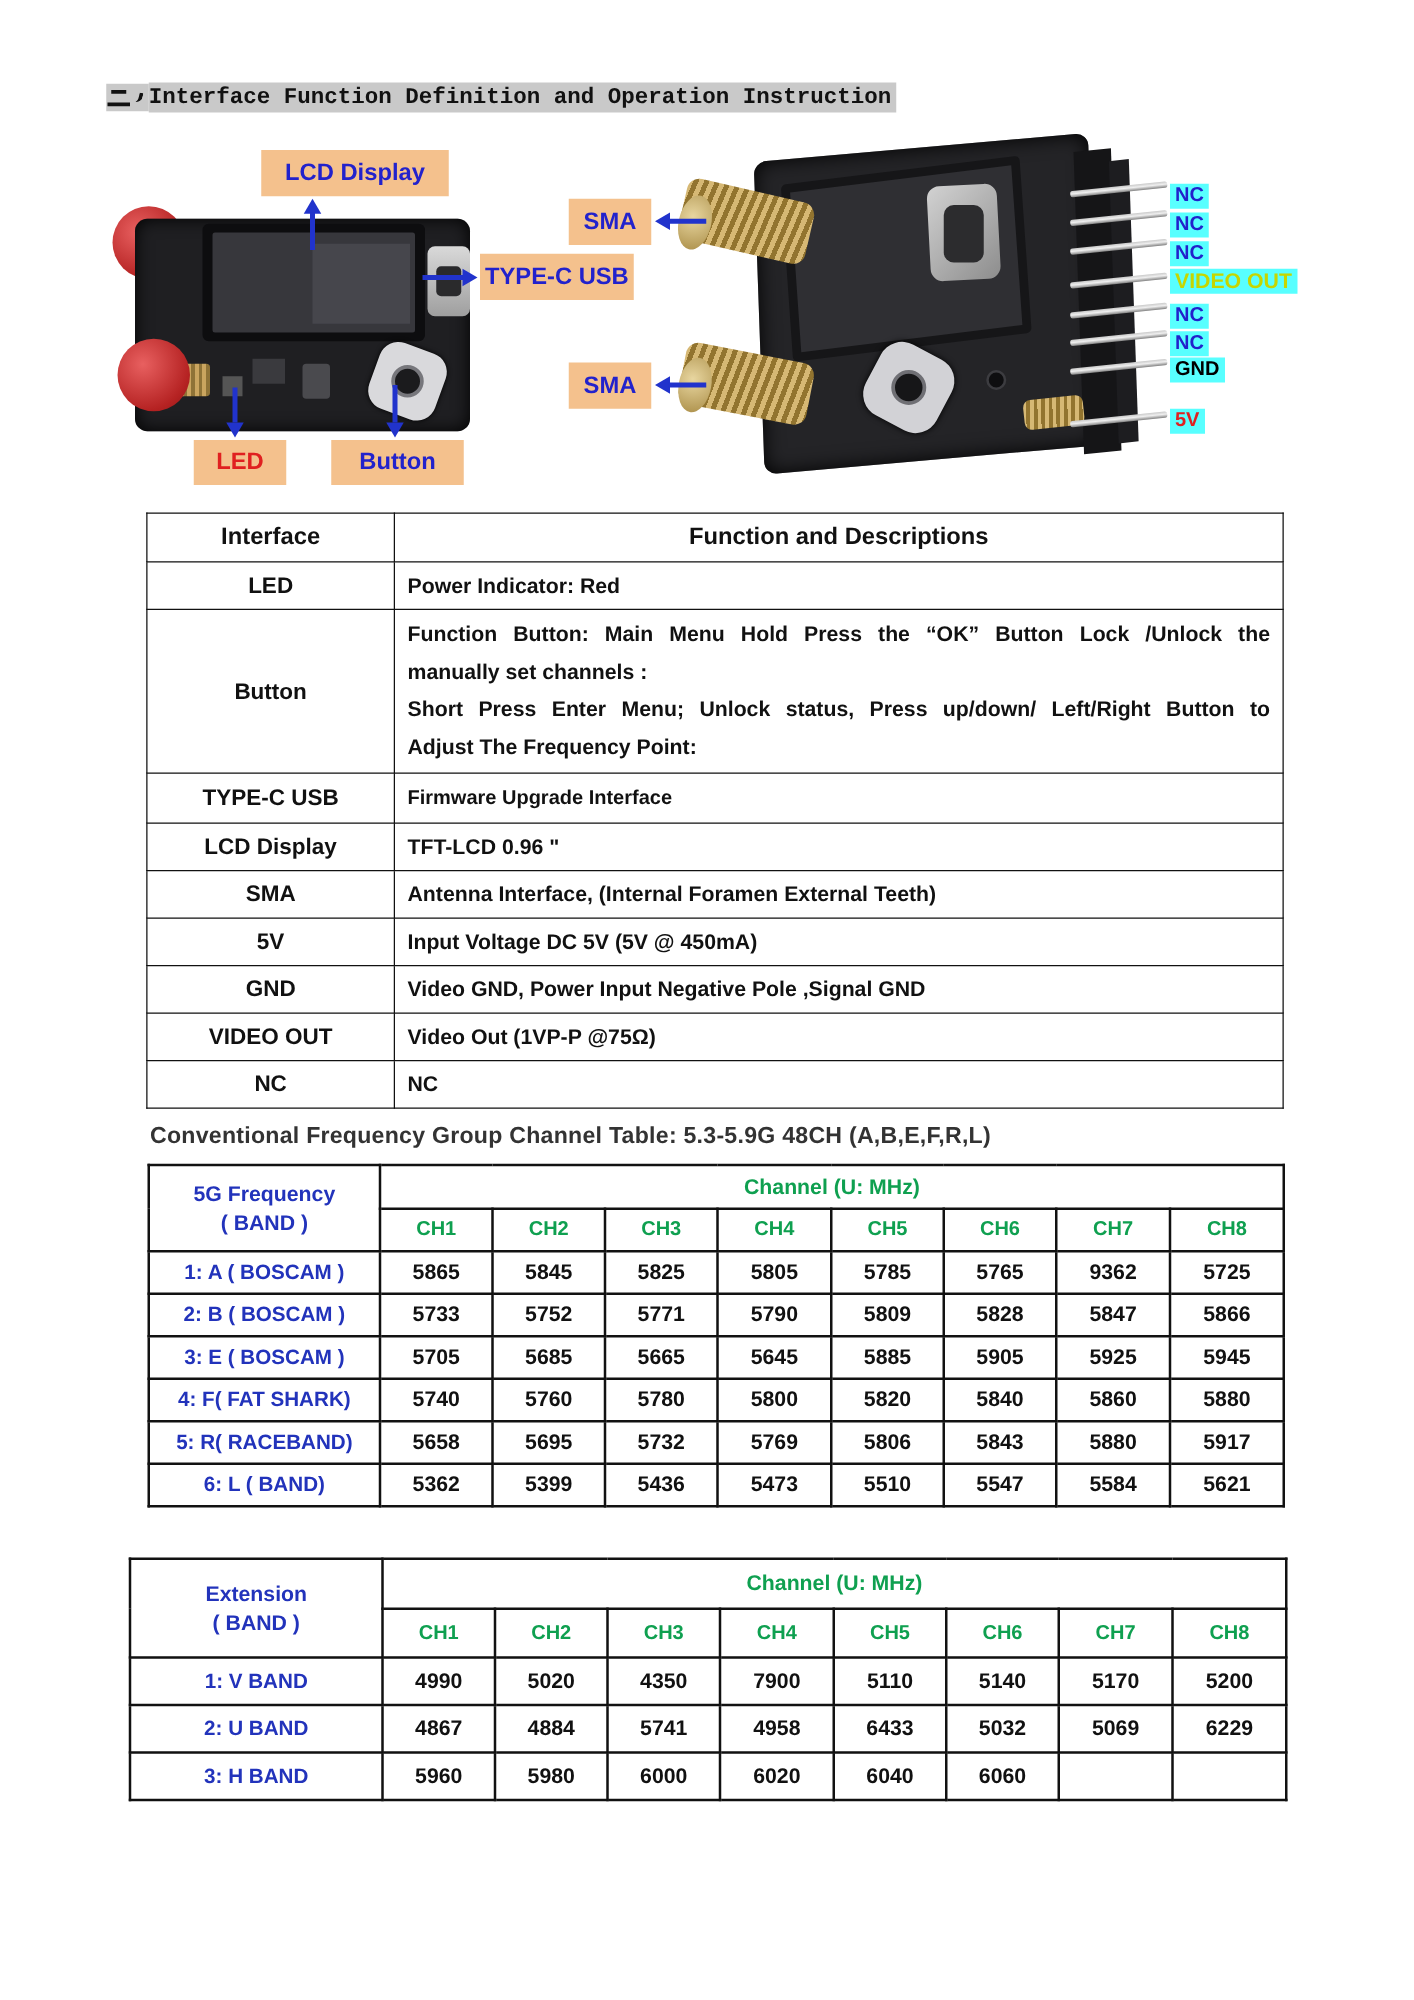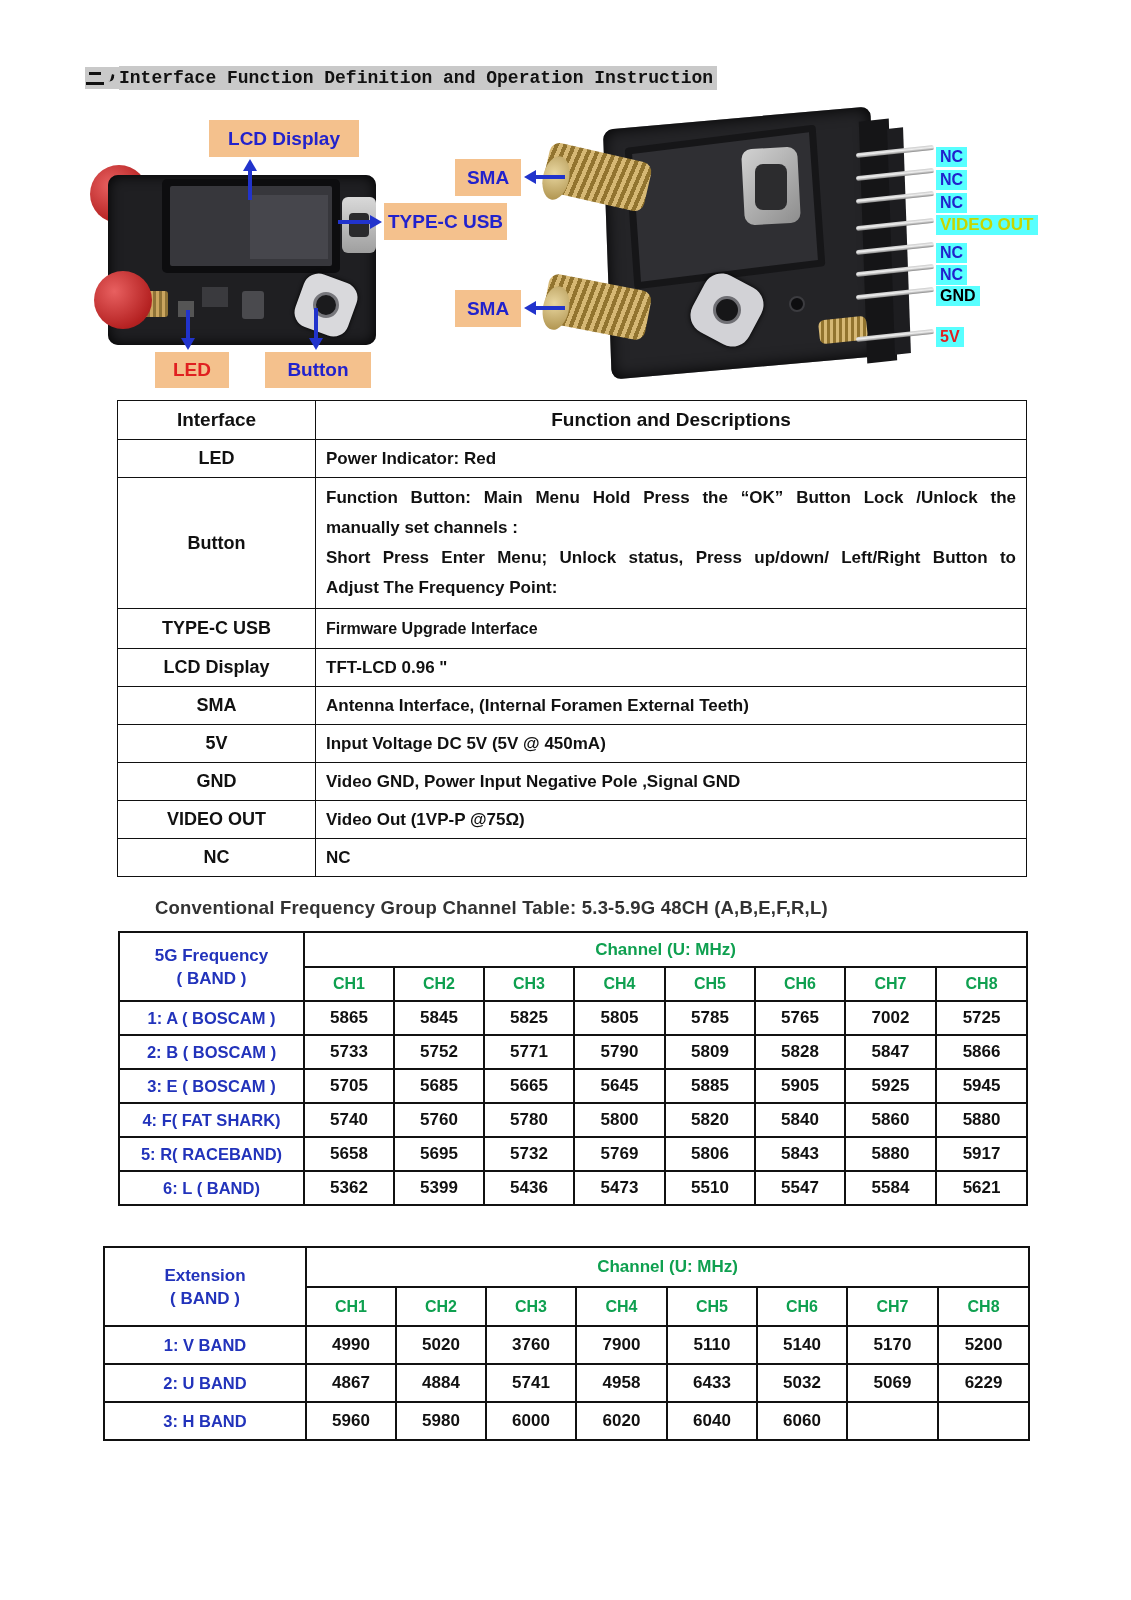--- a/index.html
+++ b/index.html
@@ -70,29 +70,29 @@
   .rb-stick { left:168px; top:184px; width:28px; height:28px; border-radius:50%; background:#161618; border:3px solid #6f6f74; }
   .rb-gold { left:274px; top:206px; width:48px; height:24px; border-radius:6px; transform:rotate(-6deg); background:repeating-linear-gradient(95deg,#d6b874 0 3px,#92742f 3px 6px); }
   .rb-screw { left:244px; top:184px; width:16px; height:16px; border-radius:50%; background:#0e0e10; border:2px solid #3c3c40; }
   .pin { position:absolute; left:856px; width:78px; height:5px; border-radius:2px; transform:rotate(-6deg);
          background:linear-gradient(180deg,#c9c9c9,#efefef 45%,#838383); }
 
   
   table { border-collapse:collapse; table-layout:fixed; }
   td { border:2px solid #111; overflow:hidden; }
 
-  .t1 { position:absolute; top:400px; left:117px; width:909px; }
+  .t1 { position:absolute; top:410px; left:117px; width:909px; }
   .t1 td { border:1.5px solid #111; }
   .t1 .name { width:198px; text-align:center; font-weight:bold; font-size:18px; color:#111; }
   .t1 .desc { font-weight:bold; font-size:17px; color:#111; padding:4px 10px; }
   .t1 .hdr  { font-size:19px; font-weight:bold; text-align:center; color:#111; }
   .t1 .btn-lines div { line-height:30px; }
   .jl { text-align:justify; text-align-last:justify; }
 
-  .sec-head { position:absolute; font-weight:bold; font-size:18.5px; color:#333; letter-spacing:0.2px;margin-left:35px; }
+  .sec-head { position:absolute; font-weight:bold; font-size:18.5px; color:#333; letter-spacing:0.2px; }
   .ext-head { position:absolute; font-size:18px; color:#222; }
   .ext-head .pre { font-family:"Liberation Mono","DejaVu Sans Mono",monospace; font-weight:500; }
   .ext-head .bold { font-family:"Liberation Sans",sans-serif; font-weight:bold; letter-spacing:0.2px; }
 
   .freq { position:absolute; }
   .freq td { height:34px; text-align:center; }
   .freq .corner { color:#2233bb; font-weight:bold; font-size:17px; line-height:23px; }
   .freq .chan-head { color:#0fa050; font-weight:bold; font-size:17px; }
   .freq .ch { color:#0fa050; font-weight:bold; font-size:16px; }
   .freq .band { color:#2233bb; font-weight:bold; font-size:16.5px; }
@@ -291,21 +291,21 @@
       <td class="ch">CH8</td>
     </tr>
     <tr>
       <td class="band">1: A ( BOSCAM )</td>
       <td class="val">5865</td>
       <td class="val">5845</td>
       <td class="val">5825</td>
       <td class="val">5805</td>
       <td class="val">5785</td>
       <td class="val">5765</td>
-      <td class="val">7002</td>
+      <td class="val">9362</td>
       <td class="val">5725</td>
     </tr>
     <tr>
       <td class="band">2: B ( BOSCAM )</td>
       <td class="val">5733</td>
       <td class="val">5752</td>
       <td class="val">5771</td>
       <td class="val">5790</td>
       <td class="val">5809</td>
       <td class="val">5828</td>
@@ -387,21 +387,21 @@
       <td class="ch">CH4</td>
       <td class="ch">CH5</td>
       <td class="ch">CH6</td>
       <td class="ch">CH7</td>
       <td class="ch">CH8</td>
     </tr>
     <tr>
       <td class="band">1: V BAND</td>
       <td class="val">4990</td>
       <td class="val">5020</td>
-      <td class="val">3760</td>
+      <td class="val">4350</td>
       <td class="val">7900</td>
       <td class="val">5110</td>
       <td class="val">5140</td>
       <td class="val">5170</td>
       <td class="val">5200</td>
     </tr>
     <tr>
       <td class="band">2: U BAND</td>
       <td class="val">4867</td>
       <td class="val">4884</td>

